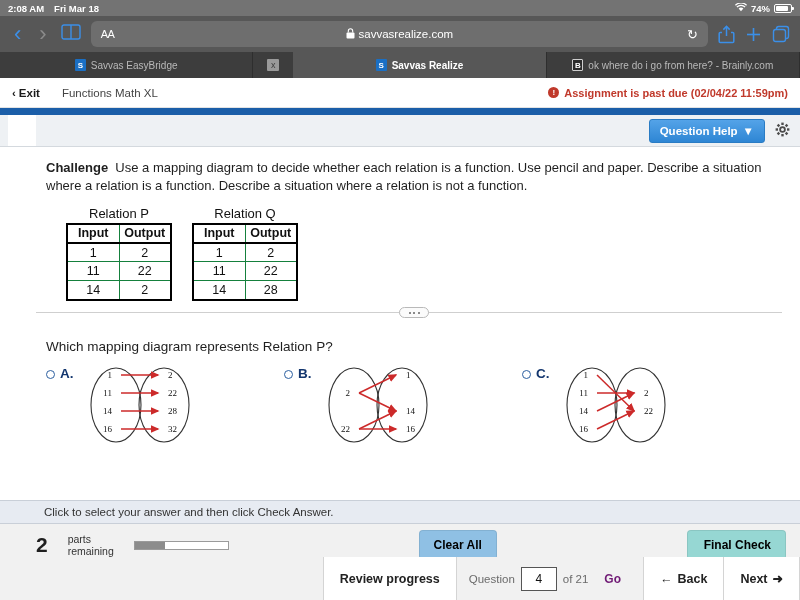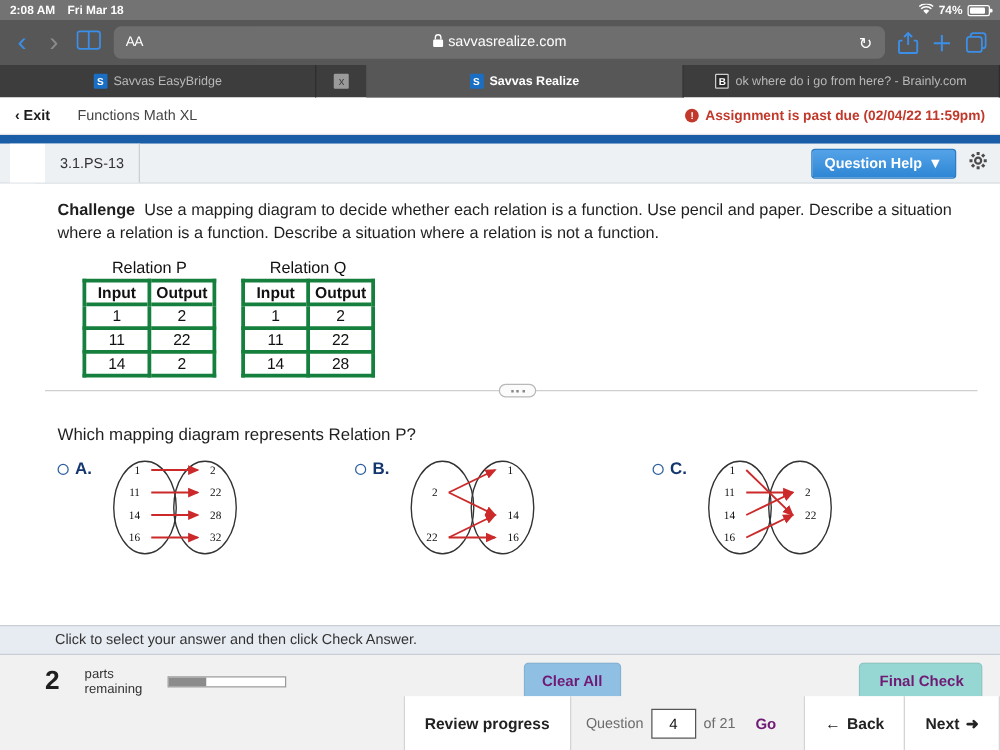--- a/index.html
+++ b/index.html
@@ -125,21 +125,21 @@
     font-size: 13px; color: #1f1f1f; line-height: 1.42;
     padding: 0 28px 0 18px;
   }
   .challenge b { font-weight: bold; }
 
   .tables-row { display: flex; gap: 20px; padding: 10px 0 0 38px; }
   .rel-table-wrap { text-align: center; }
   .rel-caption { font-size: 13px; color: #111; margin-bottom: 2px; }
   table.rel { border-collapse: collapse; border: 2px solid #000; }
   table.rel th, table.rel td {
-    border: 3px solid #15803d; font-size: 12.5px; color: #111;
+    border: 1px solid #15803d; font-size: 12.5px; color: #111;
     width: 52px; height: 19px; text-align: center; font-weight: normal;
   }
   table.rel th { font-weight: bold; border-bottom: 2px solid #000; }
 
   .divider-row {
     position: absolute; left: 0; right: 0; top: 160px;
     display: flex; align-items: center; justify-content: center;
   }
   .divider-line { position: absolute; left: 8px; right: 18px; height: 1px; background: #cfcfcf; }
   .grabber {
@@ -179,21 +179,21 @@
   }
   .parts-num { font-size: 21px; font-weight: bold; color: #1f1f1f; }
   .parts-label { font-size: 10.5px; color: #333; line-height: 1.15; margin-left: 20px; }
   .progress {
     width: 95px; height: 9px; background: #ffffff; border: 1px solid #9a9a9a;
     margin-left: 20px; position: relative;
   }
   .progress .fill { position: absolute; left: 0; top: 0; bottom: 0; width: 33%; background: #8c8c8c; }
   .btn-pill {
     border-radius: 4px; font-size: 12px; font-weight: bold;
-    color: #701a75; padding: 7px 14px; border: 1px solid rgba(0,0,0,.08);
+    color: #000000; padding: 7px 14px; border: 1px solid rgba(0,0,0,.08);
   }
   .clear-all { background: #8fc0e4; margin: 0 auto; }
   .final-check { background: #96d7d3; padding-left: 16px; }
 
   
   .bottom-nav {
     position: absolute; left: 0; right: 0; bottom: 0; height: 43px;
     background: #f1f1f1; display: flex; justify-content: flex-end; align-items: stretch;
   }
   .bn-btn {
@@ -313,21 +313,20 @@
     <span class="past-due">
       <span class="warn-dot">!</span>
       <span>Assignment is past due (02/04/22 11:59pm)</span>
     </span>
   </div>
 
   <div class="blue-rule"></div>
 
   <div class="q-toolbar">
     <div class="q-left-pad"></div>
-    <div class="q-id">3.1.PS-13</div>
     <div class="spacer"></div>
     <div class="qhelp-btn">
       <span>Question Help</span>
       <span>▼</span>
     </div>
     <span class="gear-icon">
       <svg width="15" height="15" viewBox="0 0 15 15">
           <circle cx="7.5" cy="7.5" r="2.4" fill="none" stroke="#4c4c4c" stroke-width="1.8"></circle>
           <g stroke="#4c4c4c" stroke-width="2.4">
             <line x1="7.5" y1="0.6" x2="7.5" y2="3"></line>

